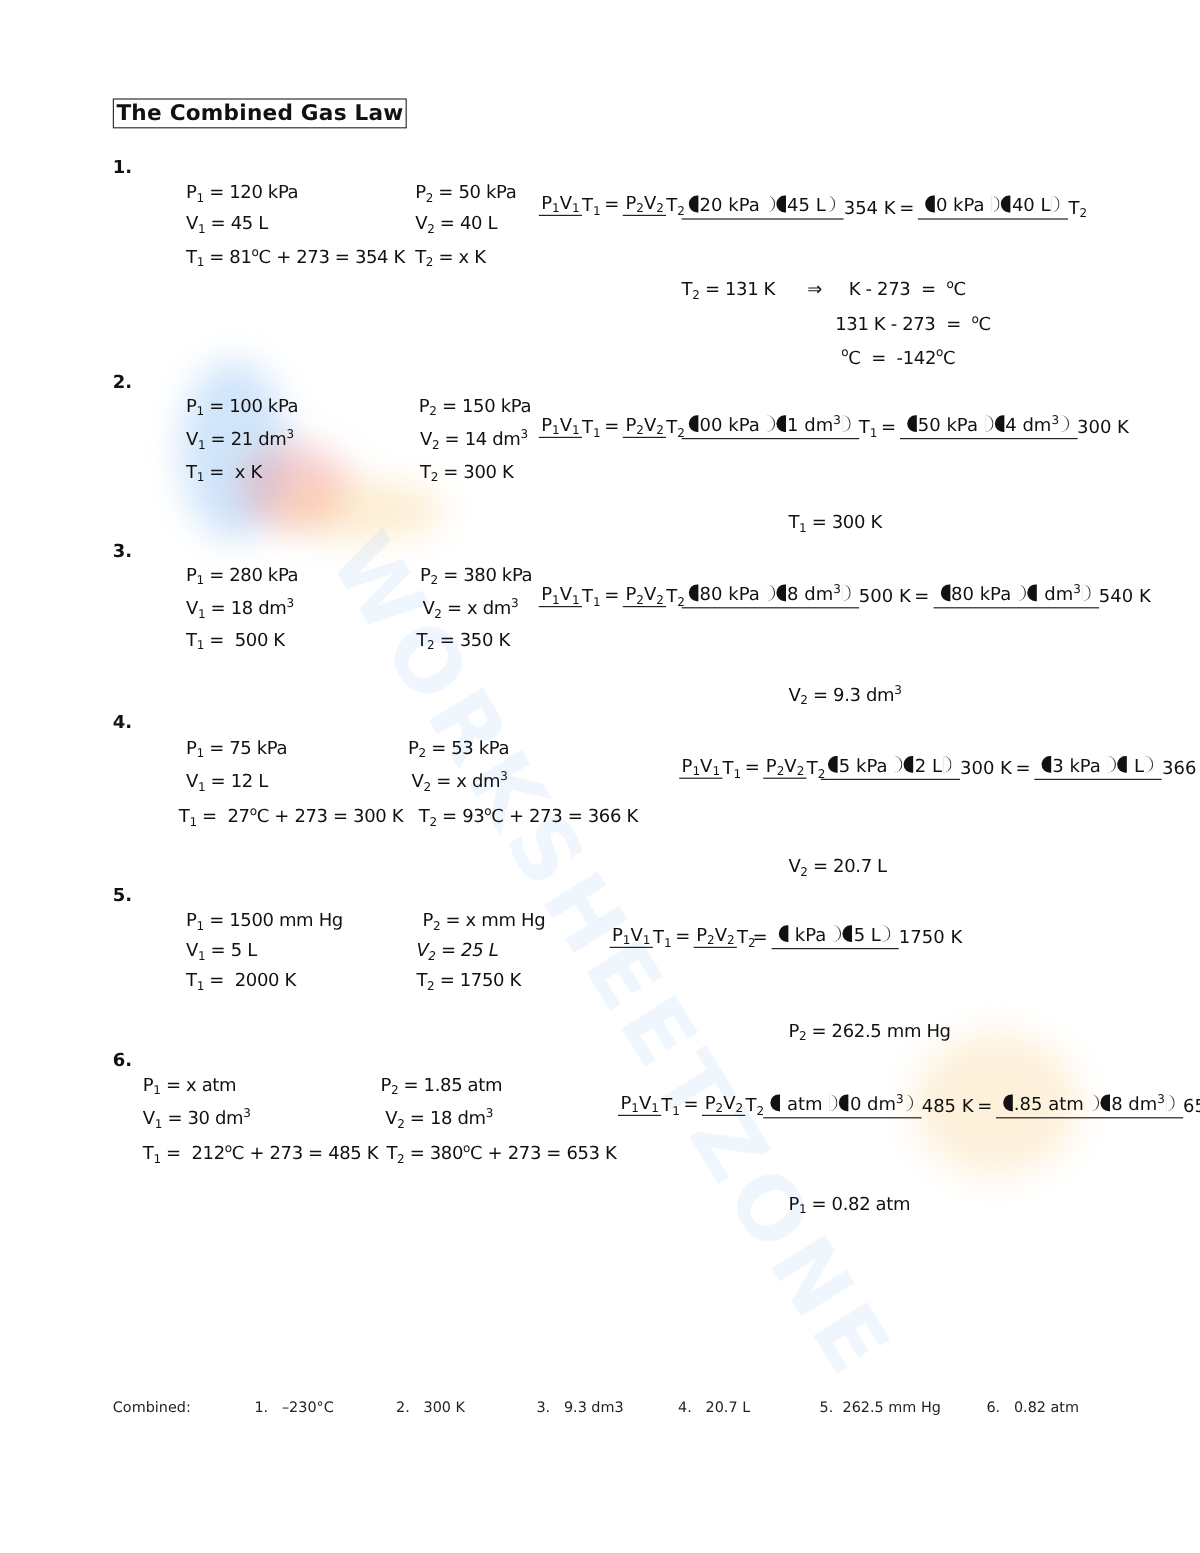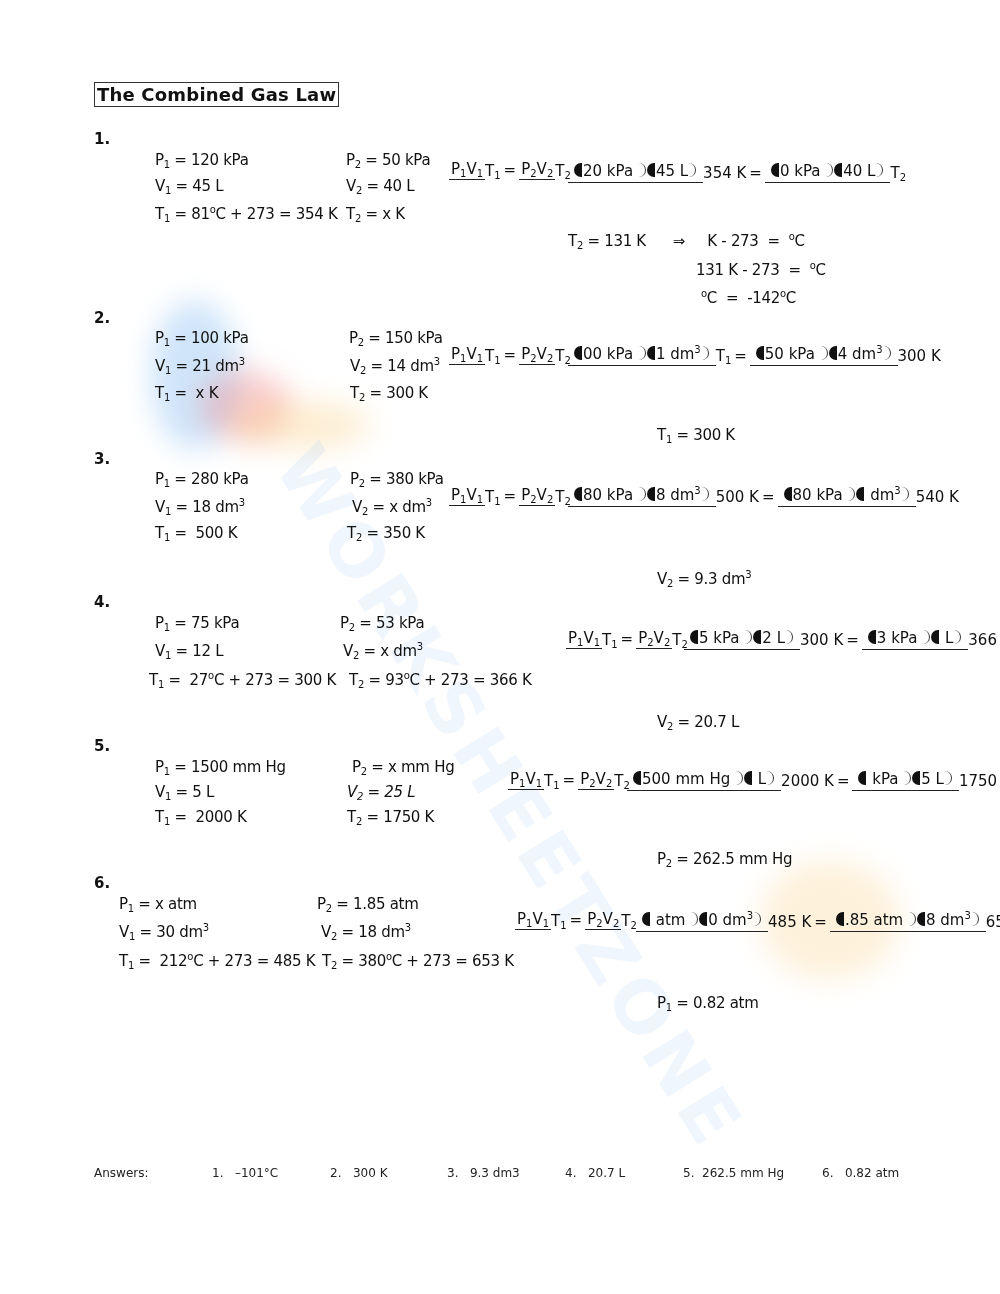--- a/index.html
+++ b/index.html
@@ -181,24 +181,20 @@
       <span class="n">P<sub>1</sub>V<sub>1</sub></span>
       <span class="d">T<sub>1</sub></span>
     </span>
   <span>=</span>
   <span class="frac">
       <span class="n">P<sub>2</sub>V<sub>2</sub></span>
       <span class="d">T<sub>2</sub></span>
     </span>
 </div>
 <div class="abs formula" style="left:627px;top:770px;">
-  <span class="frac bigfrac">
-      <span class="n"><span class="paren"></span>500 mm Hg <span class="rparen"></span><span class="paren"></span> L<span class="rparen"></span></span>
-      <span class="d">2000 K</span>
-    </span>
   <span>=</span>
   <span class="frac bigfrac">
       <span class="n"><span class="paren"></span> kPa <span class="rparen"></span><span class="paren"></span>5 L<span class="rparen"></span></span>
       <span class="d">1750 K</span>
     </span>
 </div>
 <div class="abs eq" style="left:657px;top:850px;">P<sub>2</sub> = 262.5 mm Hg</div>
 
 <div class="abs num" style="left:94px;top:874px;">6.</div>
 <div class="abs eq" style="left:119px;top:895px;">P<sub>1</sub> = x atm</div>
@@ -225,19 +221,19 @@
       <span class="d">485 K</span>
     </span>
   <span>=</span>
   <span class="frac bigfrac">
       <span class="n"><span class="paren"></span>.85 atm <span class="rparen"></span><span class="paren"></span>8 dm<sup>3</sup><span class="rparen"></span></span>
       <span class="d">653 K</span>
     </span>
 </div>
 <div class="abs eq" style="left:657px;top:994px;">P<sub>1</sub> = 0.82 atm</div>
 
-<div class="abs answers" style="left:94px;">Answers:</div>
-<div class="abs answers" style="left:212px;"><span>1.</span>&nbsp;&nbsp;&nbsp;<span>–101°C</span></div>
+<div class="abs answers" style="left:94px;">Combined:</div>
+<div class="abs answers" style="left:212px;"><span>1.</span>&nbsp;&nbsp;&nbsp;<span>–230°C</span></div>
 <div class="abs answers" style="left:330px;"><span>2.</span>&nbsp;&nbsp;&nbsp;<span>300 K</span></div>
 <div class="abs answers" style="left:447px;"><span>3.</span>&nbsp;&nbsp;&nbsp;<span>9.3 dm3</span></div>
 <div class="abs answers" style="left:565px;"><span>4.</span>&nbsp;&nbsp;&nbsp;<span>20.7 L</span></div>
 <div class="abs answers" style="left:683px;"><span>5.</span>&nbsp;&nbsp;<span>262.5 mm Hg</span></div>
 <div class="abs answers" style="left:822px;"><span>6.</span>&nbsp;&nbsp;&nbsp;<span>0.82 atm</span></div>
 
 </body></html>

